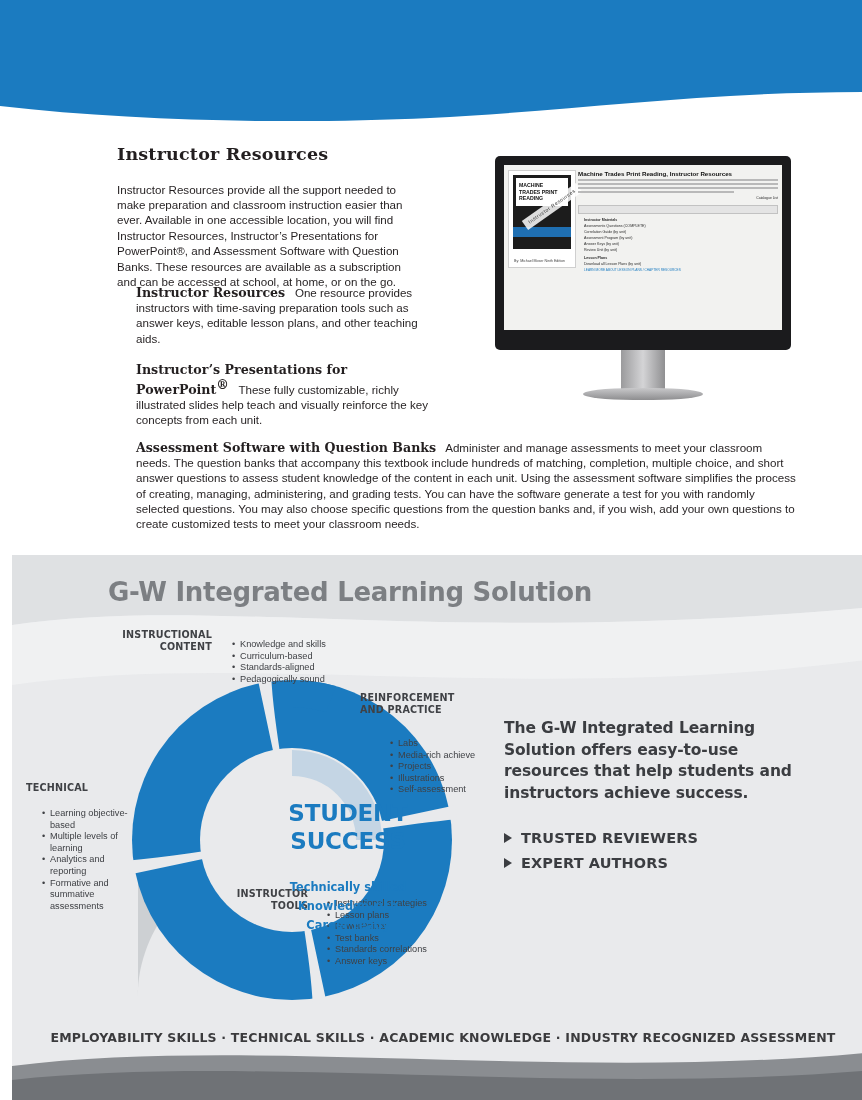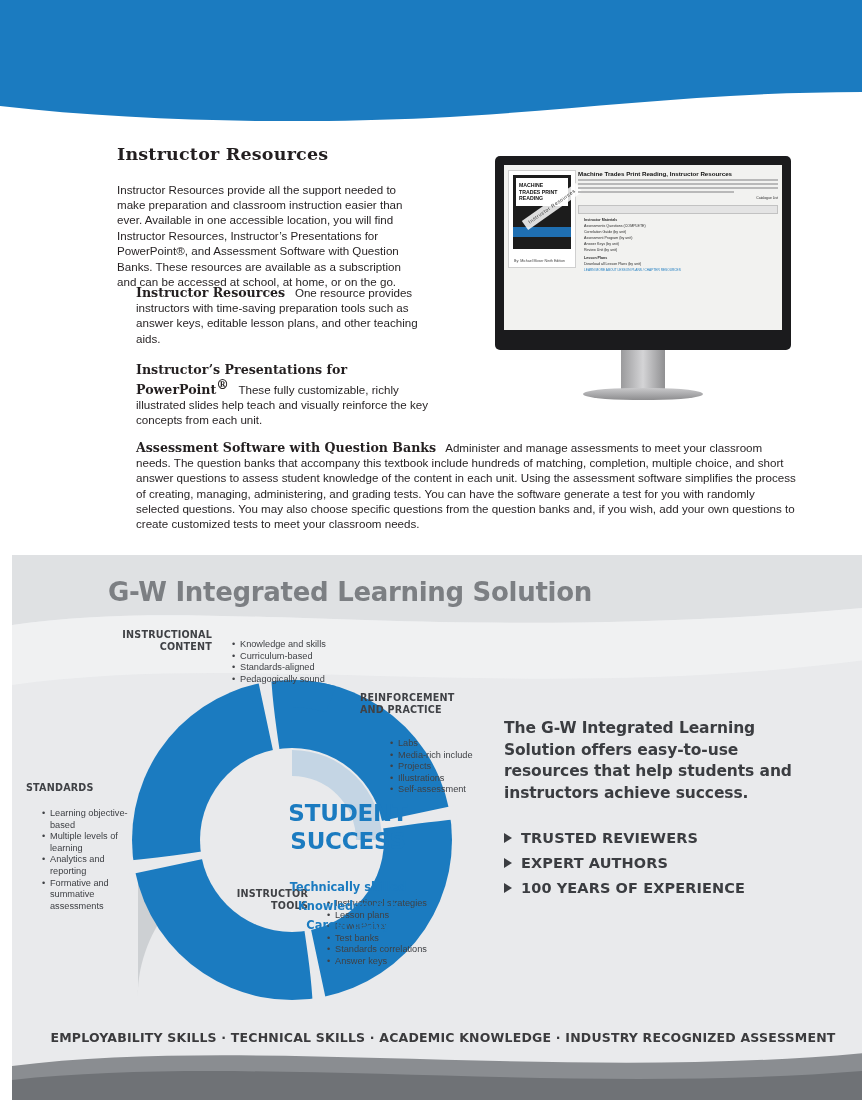--- a/index.html
+++ b/index.html
@@ -493,41 +493,41 @@
       <li>Standards-aligned</li>
       <li>Pedagogically sound</li>
     </ul>
 
     <div class="lbl" style="left:268px; top:62px; width:110px;">
       <div class="lbl-head" style="white-space:pre-line;">REINFORCEMENT
 AND PRACTICE</div>
     </div>
     <ul class="lbl lbl-list" style="left:288px; top:98px; width:92px;">
       <li>Labs</li>
-      <li>Media-rich include</li>
+      <li>Media-rich achieve</li>
       <li>Projects</li>
       <li>Illustrations</li>
       <li>Self-assessment</li>
     </ul>
 
     <div class="lbl" style="left:108px; top:258px; width:108px; text-align:right;">
       <div class="lbl-head" style="white-space:pre-line;">INSTRUCTOR
 TOOLS</div>
     </div>
     <ul class="lbl lbl-list" style="left:225px; top:258px; width:130px;">
       <li>Instructional strategies</li>
       <li>Lesson plans</li>
       <li>PowerPoints</li>
       <li>Test banks</li>
       <li>Standards correlations</li>
       <li>Answer keys</li>
     </ul>
 
     <div class="lbl" style="left:-66px; top:152px; width:150px; text-align:left;">
-      <div class="lbl-head">STANDARDS</div>
+      <div class="lbl-head">TECHNICAL</div>
     </div>
     <ul class="lbl lbl-list" style="left:-60px; top:168px; width:88px;">
       <li>Learning objective-based</li>
       <li>Multiple levels of learning</li>
       <li>Analytics and reporting</li>
       <li>Formative and summative assessments</li>
     </ul>
 
     <div class="ss-main">
       <div class="ss-word">STUDENT</div>
@@ -542,24 +542,20 @@
     <div class="right-head">The G-W Integrated Learning Solution offers easy-to-use resources that help students and instructors achieve success.</div>
     <div class="right-bullets">
       <div class="rb-row">
         <span class="rb-tri"></span>
         <span class="rb-text">TRUSTED REVIEWERS</span>
       </div>
       <div class="rb-row">
         <span class="rb-tri"></span>
         <span class="rb-text">EXPERT AUTHORS</span>
       </div>
-      <div class="rb-row">
-        <span class="rb-tri"></span>
-        <span class="rb-text">100 YEARS OF EXPERIENCE</span>
-      </div>
     </div>
   </div>
 
   <div class="bottom-text">EMPLOYABILITY SKILLS · TECHNICAL SKILLS · ACADEMIC KNOWLEDGE · INDUSTRY RECOGNIZED ASSESSMENT</div>
   <svg class="bottom-bar" width="862" height="60" viewBox="0 0 862 60">
     <path d="M0,26 C240,-4 560,42 862,12 L862,60 L0,60 Z" fill="#8a8d91"></path>
     <path d="M0,40 C240,14 560,56 862,30 L862,60 L0,60 Z" fill="#6f7276"></path>
   </svg>
 </div>
 

